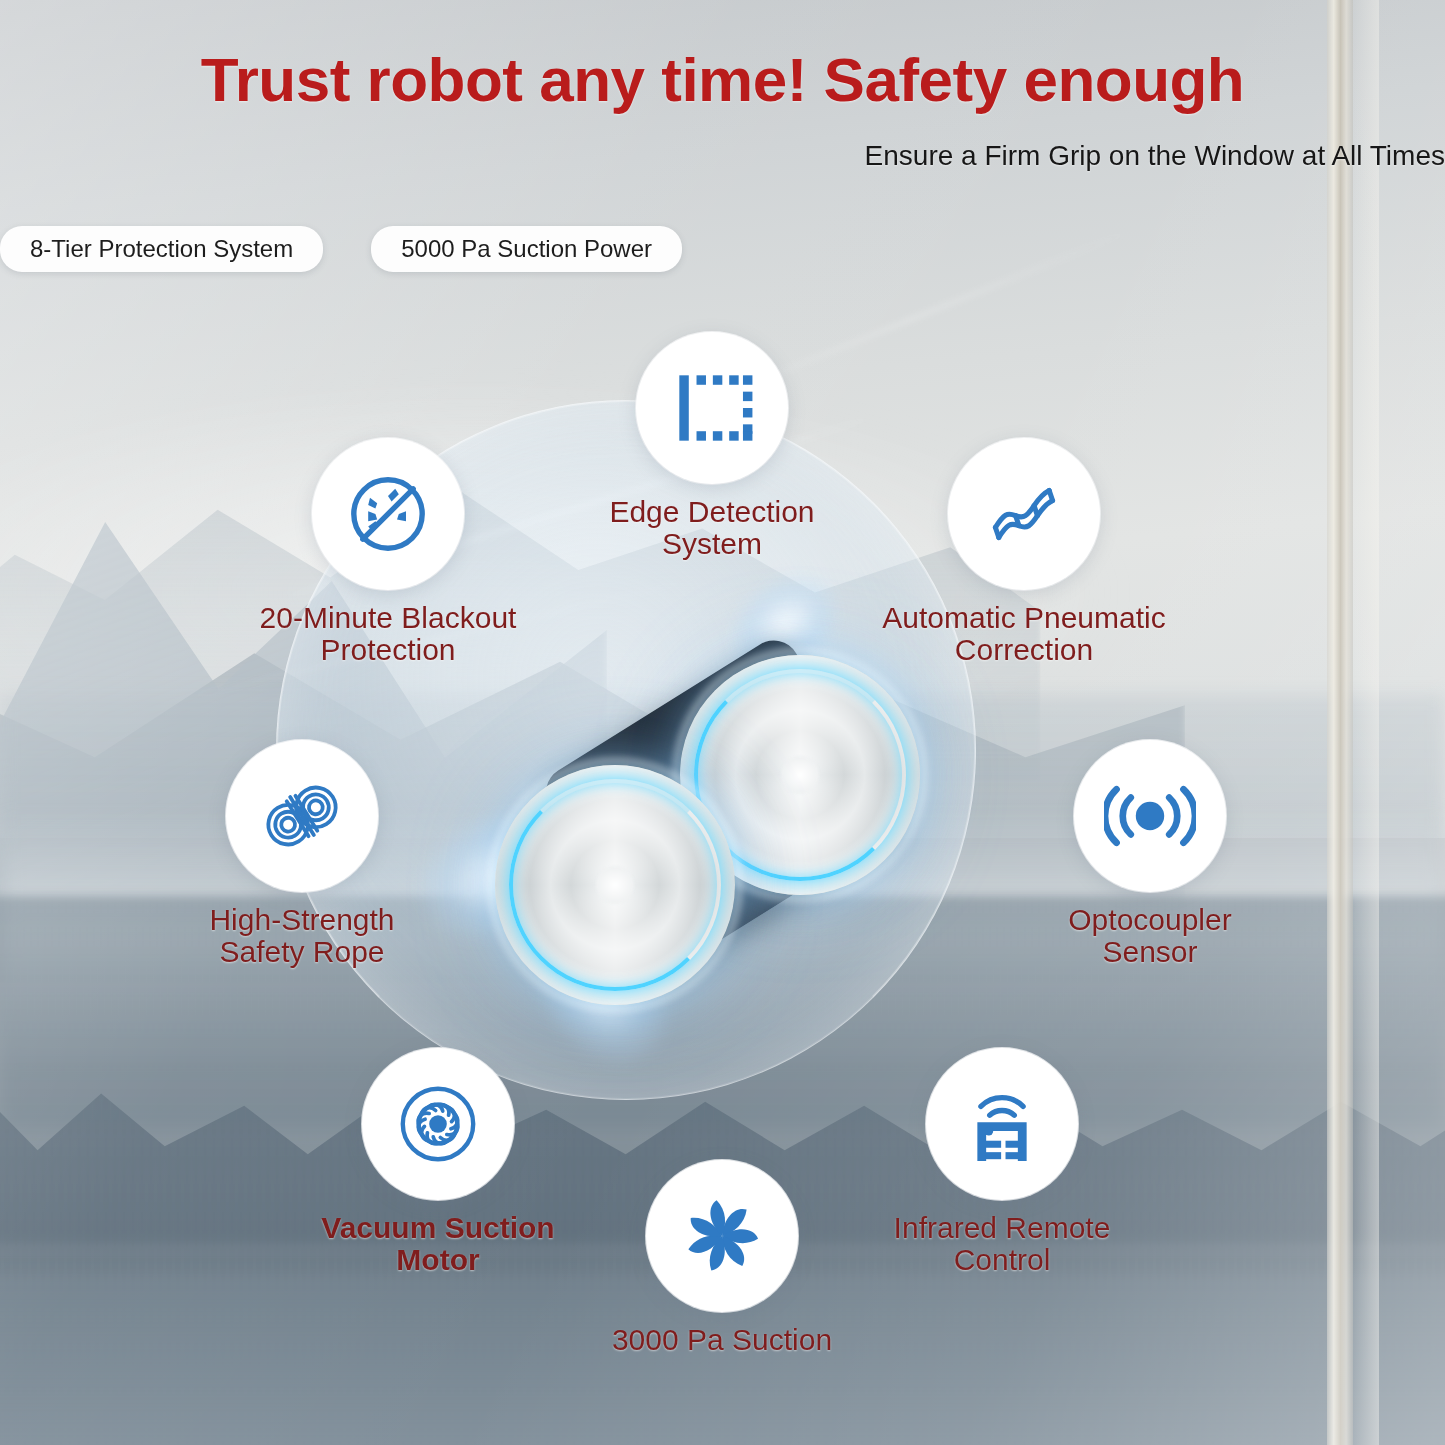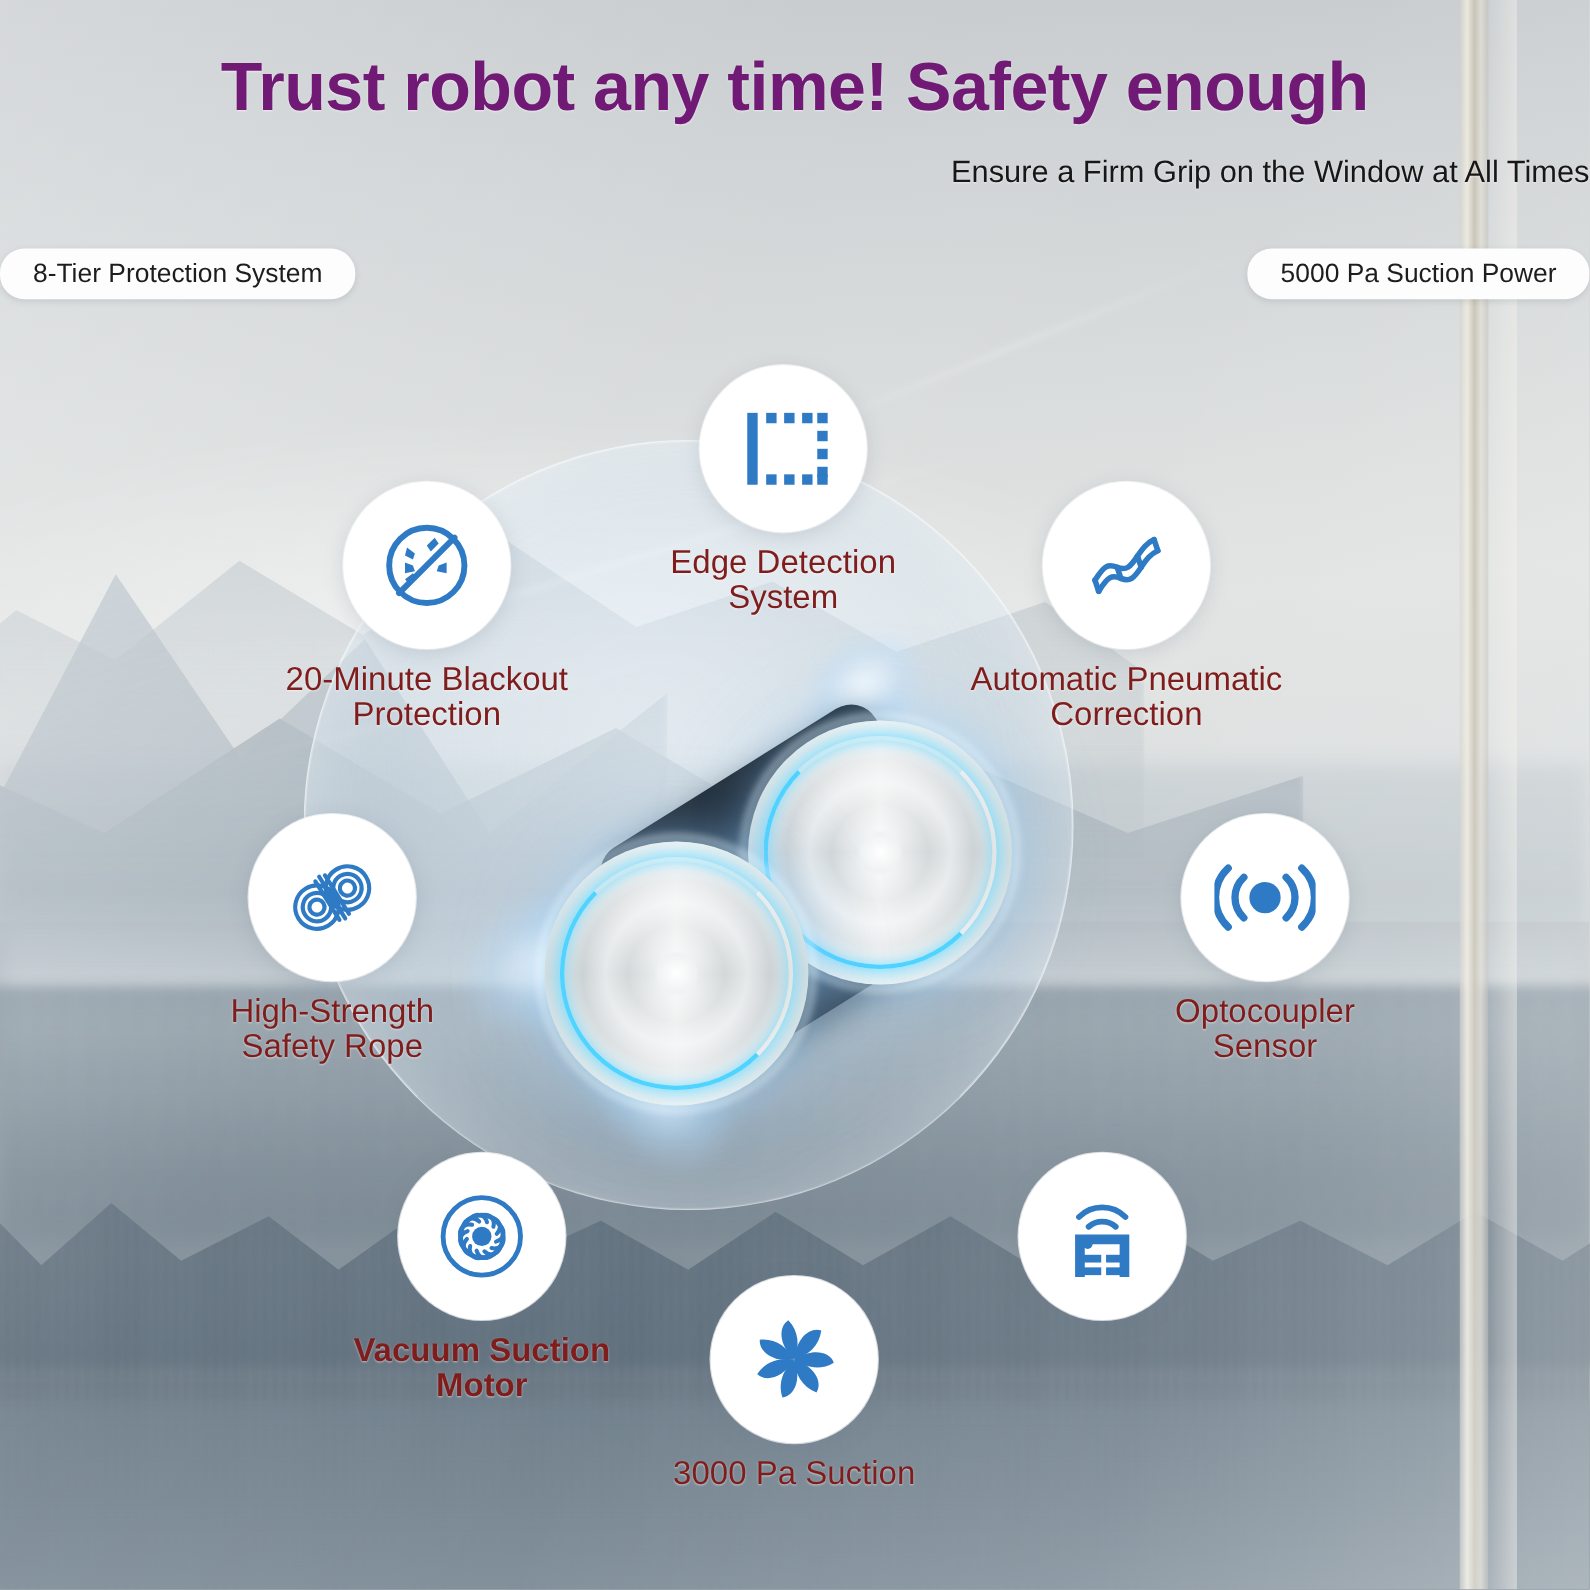--- a/index.html
+++ b/index.html
@@ -97,33 +97,33 @@
   .mullion-shadow {
     position:absolute; right:66px; top:0; width:28px; height:100%;
     background:linear-gradient(90deg,rgba(255,255,255,0),rgba(245,243,237,.45));
   }
 
   
   .headline {
     position:absolute; left:0; top:44px; width:100%;
     text-align:center;
     font-size:62px; font-weight:bold; letter-spacing:-.5px;
-    color:#701a75;
+    color:#b91c1c;
     text-shadow:0 1px 2px rgba(255,255,255,.55);
   }
   .subhead {
     position:absolute; left:0; top:140px; width:100%;
     text-align:right;
     font-size:28px; font-weight:400; color:#171717;
     text-shadow:0 1px 2px rgba(255,255,255,.5);
   }
 
   .pill-row {
     position:absolute; left:0; top:226px; width:100%;
-    display:flex; justify-content:space-between; gap:68px;
+    display:flex; justify-content:flex-start; gap:48px;
   }
   .pill {
     background:#fdfdfd;
     border-radius:22px;
     padding:9px 30px;
     font-size:24px; color:#1d1d1d;
     box-shadow:0 2px 6px rgba(90,100,110,.18);
     white-space:nowrap;
   }
 
@@ -348,20 +348,22 @@
       <path d="M22 48 h56 v44 h-10 v-34 h-36 v34 h-10 z" fill="#2f7ac4"></path>
       <circle cx="35" cy="58" r="5" fill="#2f7ac4"></circle>
       <g fill="#2f7ac4">
         <rect x="31" y="69" width="18" height="8"></rect>
           <rect x="54" y="69" width="18" height="8"></rect>
         <rect x="31" y="82" width="18" height="8"></rect>
           <rect x="54" y="82" width="18" height="8"></rect>
       </g>
     </svg>
   </div>
+  <div class="label">Infrared Remote
+Control</div>
 </div>
 
 <div class="node" id="n-suction">
   <div class="bubble">
     <svg width="88" height="88" viewBox="0 0 100 100">
       <g fill="#2f7ac4" transform="translate(50,50)">
         <g>
             <path d="M0 0 C 2 -22, 16 -34, 28 -30 C 26 -14, 14 -4, 0 0 Z"></path>
           </g>
         <g transform="rotate(51.4)">

